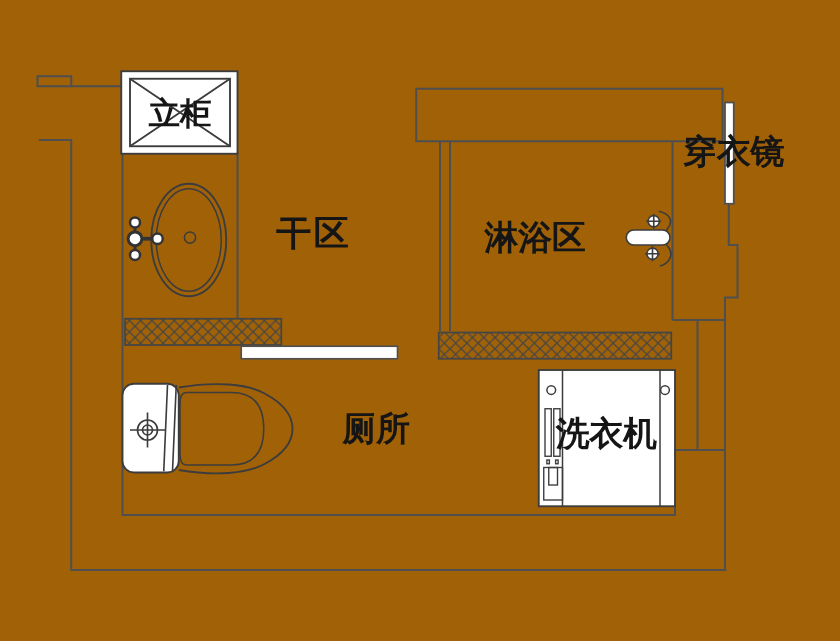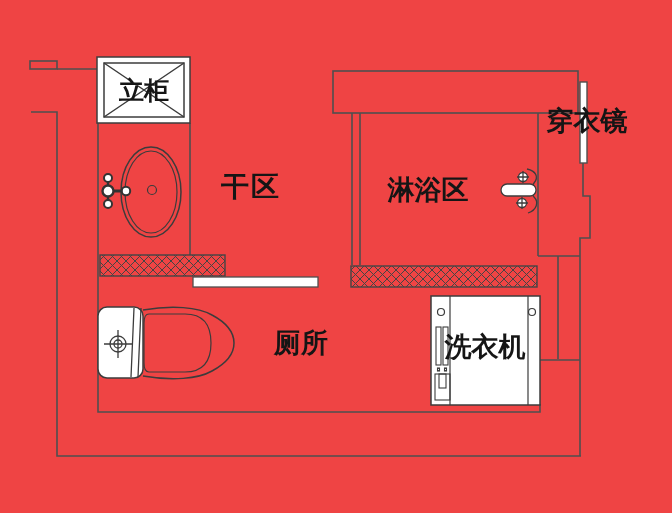--- a/index.html
+++ b/index.html
@@ -1,16 +1,16 @@
 <!DOCTYPE html>
 <html><head>
 <meta charset="utf-8">
 <style>
   html,body{margin:0;padding:0;background:#fff;}
-  .stage{position:relative;width:672px;height:513px;background:#ef4444;overflow:hidden;
+  .stage{position:relative;width:672px;height:513px;background:#a16207;overflow:hidden;
          font-family:"Liberation Serif","DejaVu Serif",serif;}
   svg{display:block;}
   text{fill:#151515;font-weight:600;font-family:"Liberation Serif","DejaVu Serif",serif;}
 </style>
 </head>
 <body>
 
 <div class="stage">
 <svg width="672" height="513" viewBox="0 0 672 513">
   <defs>

